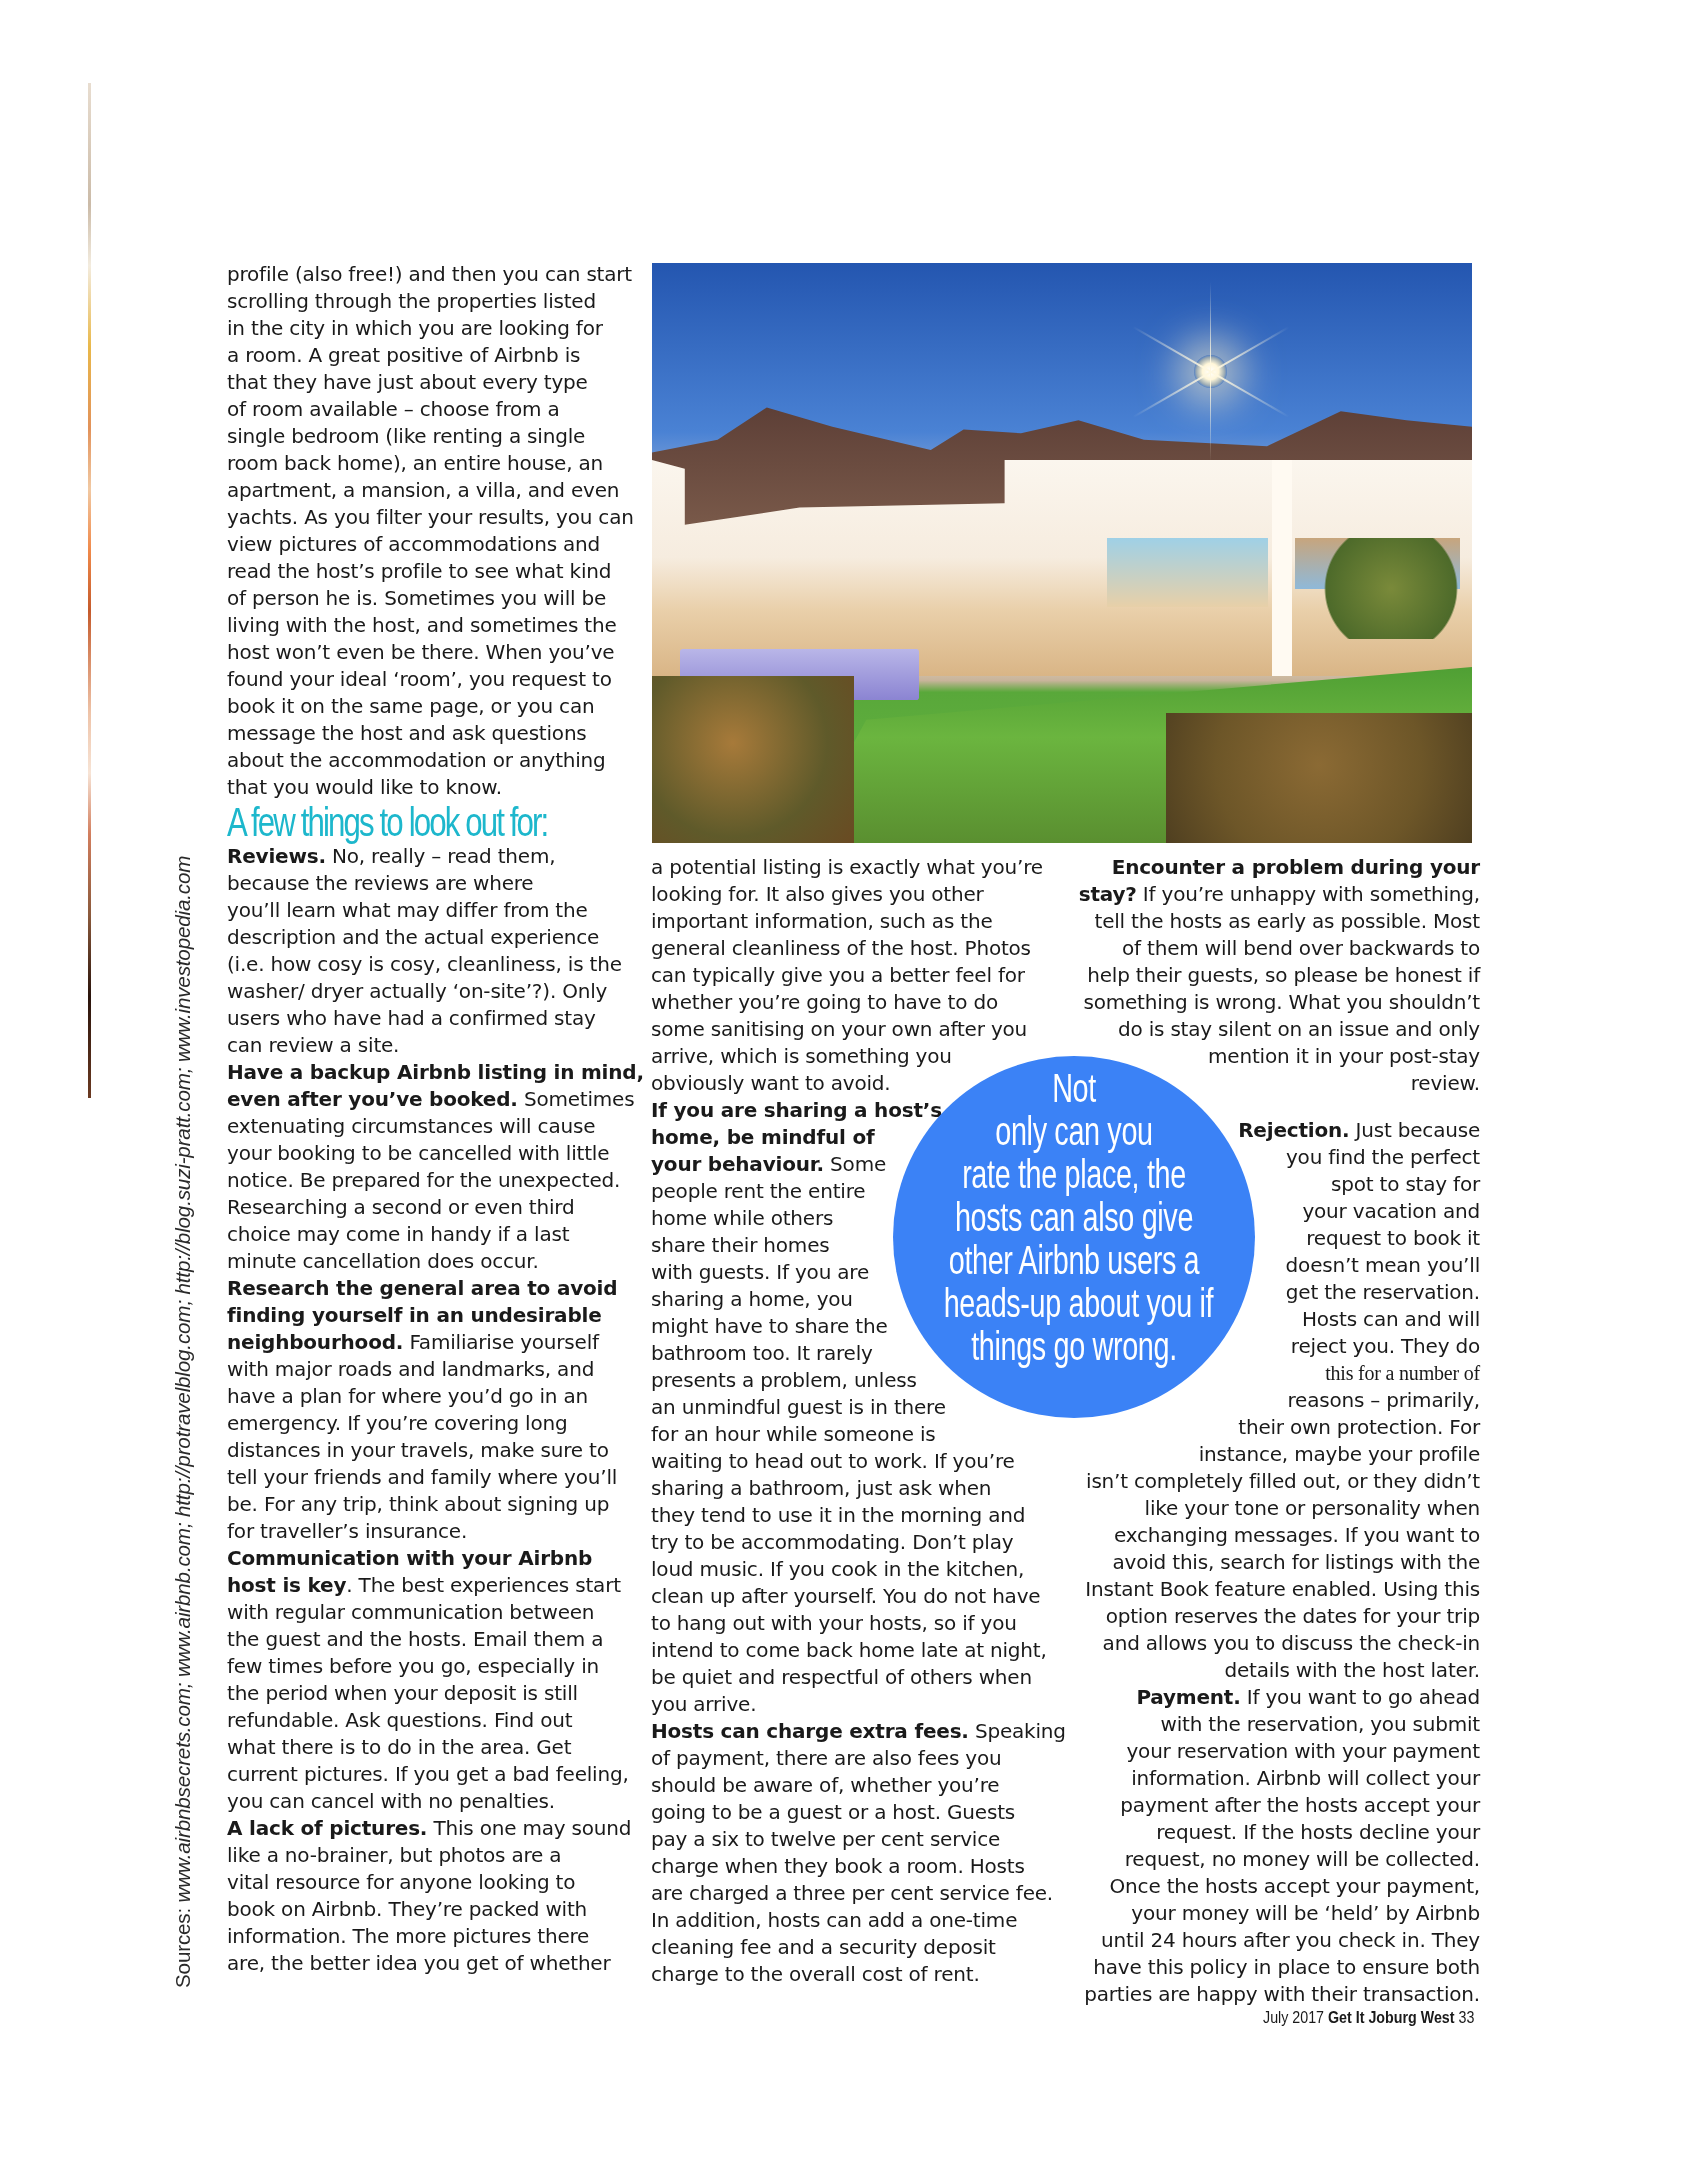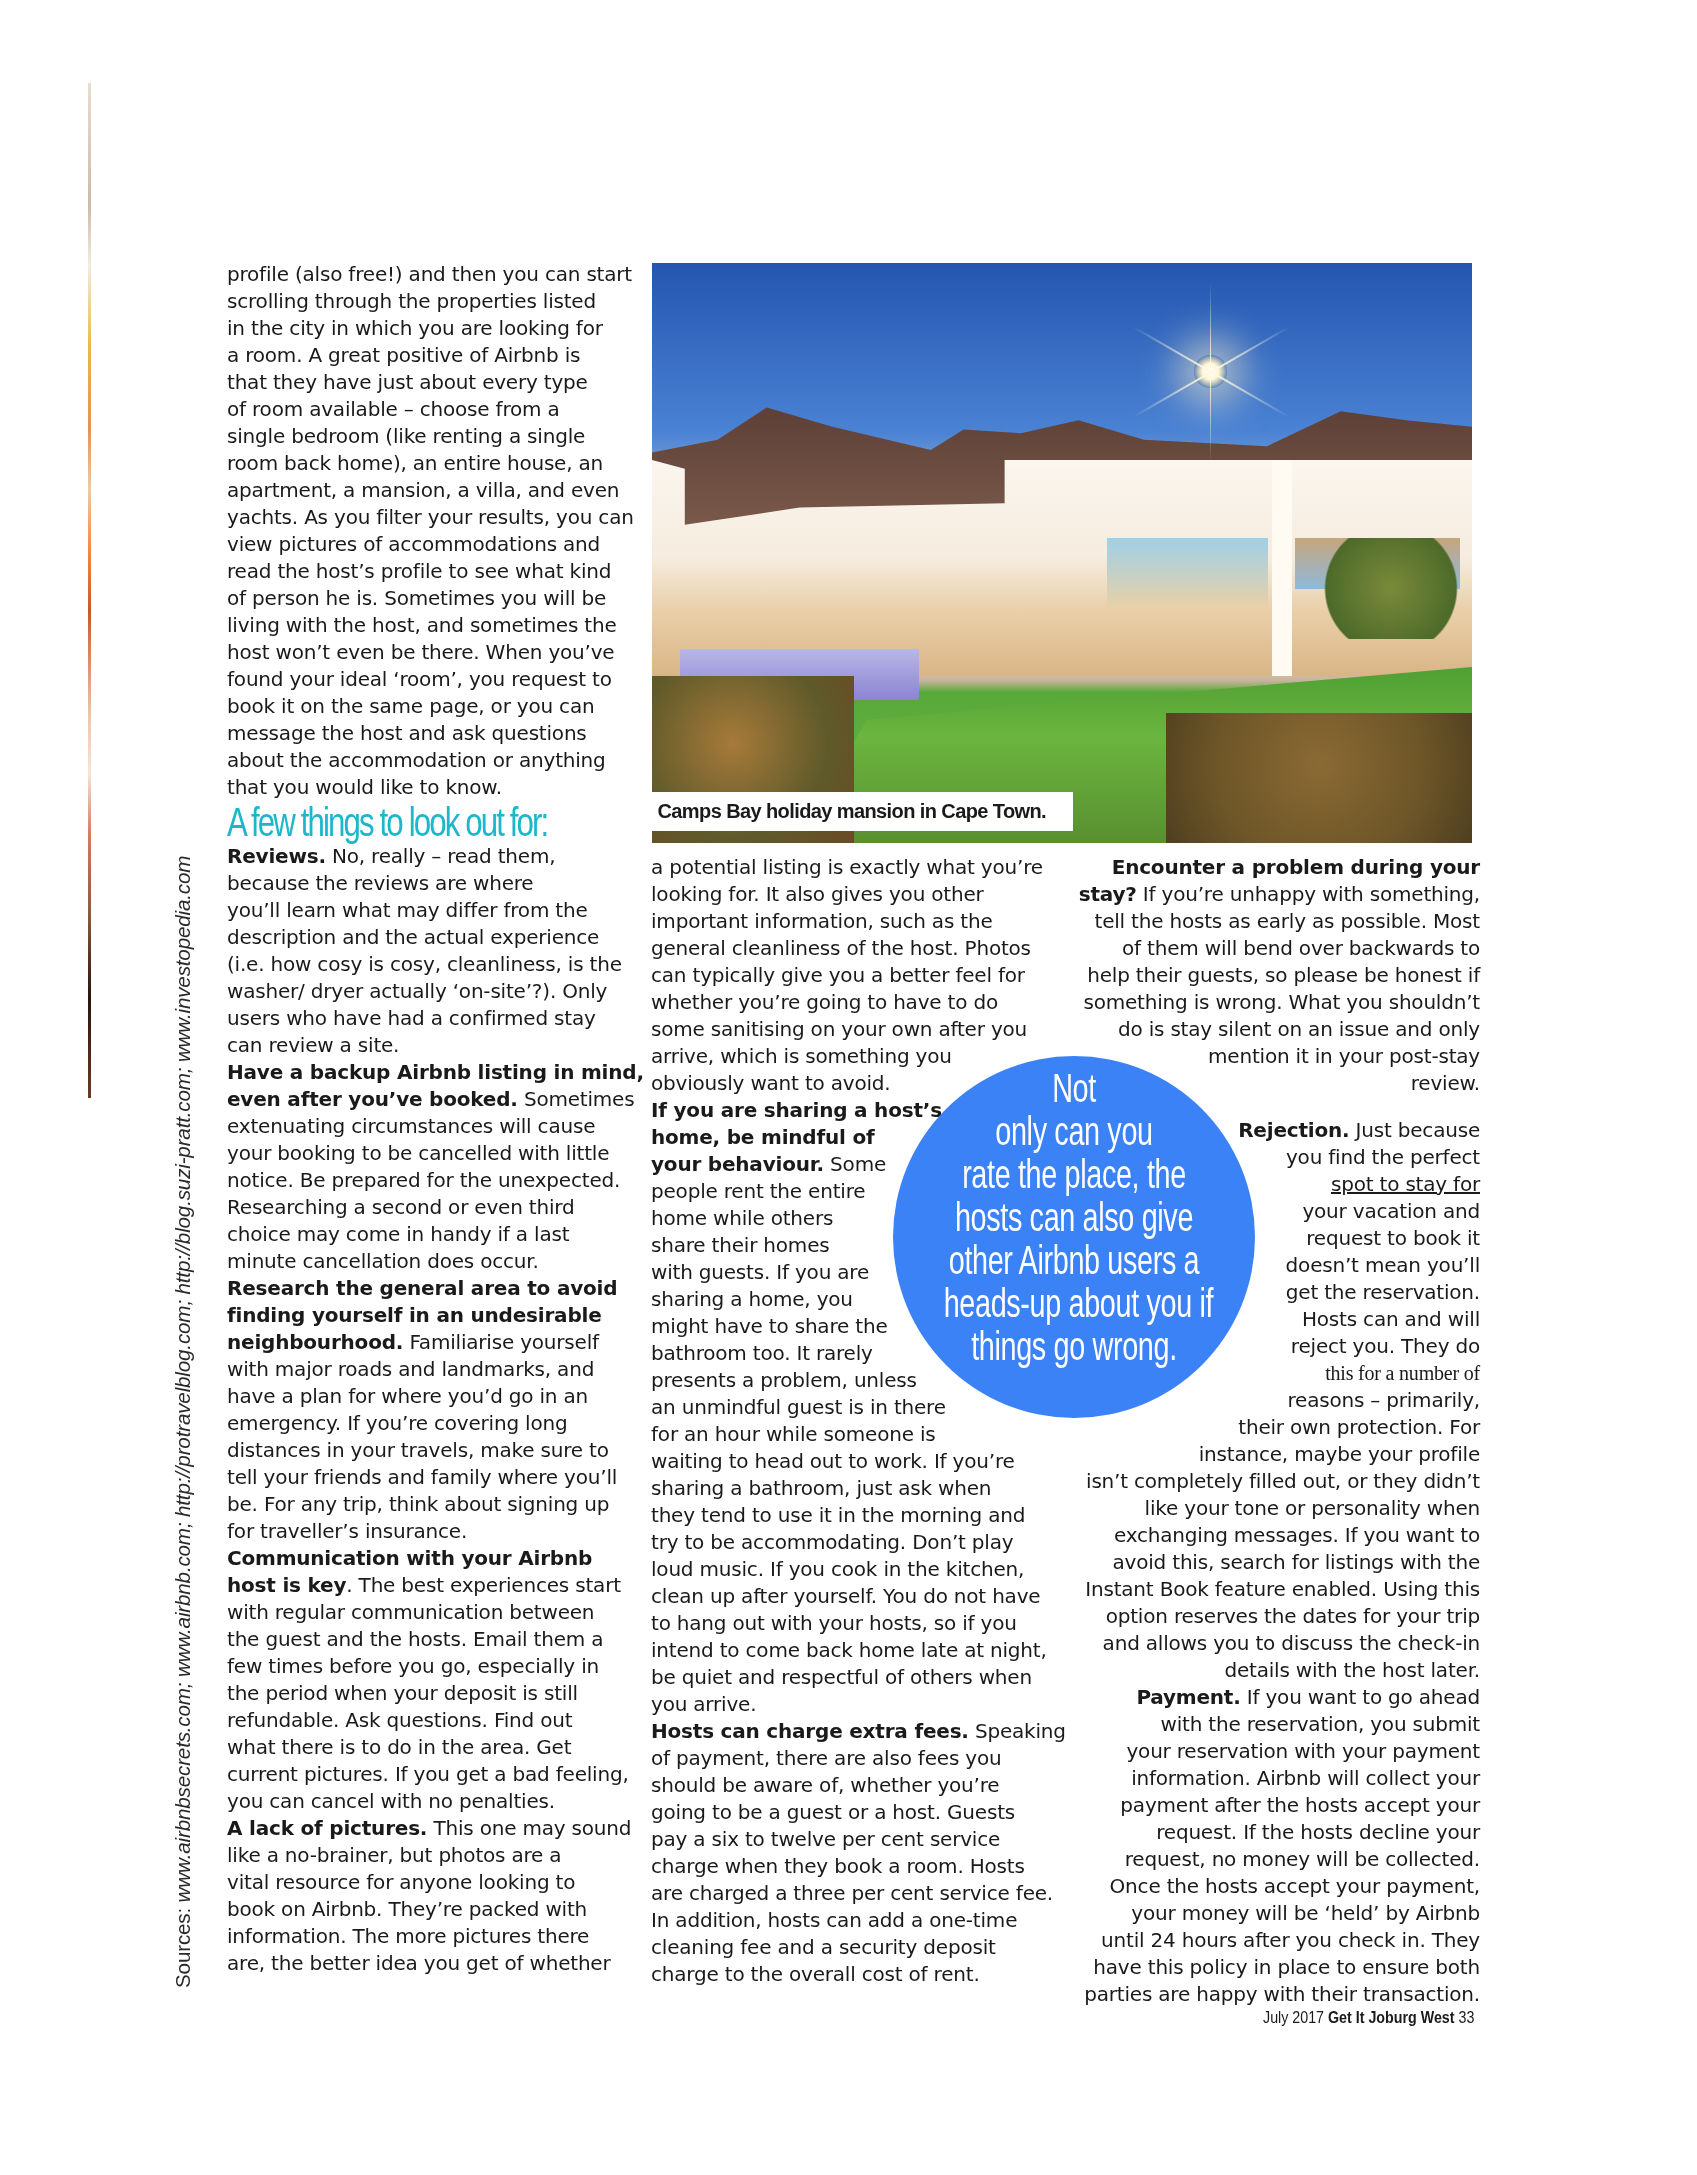--- a/index.html
+++ b/index.html
@@ -77,21 +77,20 @@
     <div class="pillar"></div>
     <div class="tree"></div>
     <div class="pool"></div>
     <div class="lawn"></div>
     <div class="shrub-l"></div>
     <div class="shrub-r"></div>
     <div class="flare">
         <div class="ray"></div>
       </div>
   </div>
-  <div class="caption">Camps Bay holiday mansion in Cape Town.</div>
 
   <div class="col" id="col1">
     <div id="c1-intro">
         <span class="ln"><span>profile (also free!) and then you can start</span></span>
         <span class="ln"><span>scrolling through the properties listed</span></span>
         <span class="ln"><span>in the city in which you are looking for</span></span>
         <span class="ln"><span>a room. A great positive of Airbnb is</span></span>
         <span class="ln"><span>that they have just about every type</span></span>
         <span class="ln"><span>of room available – choose from a</span></span>
         <span class="ln"><span>single bedroom (like renting a single</span></span>
@@ -215,21 +214,21 @@
         <span class="ln"><span>of them will bend over backwards to</span></span>
         <span class="ln"><span>help their guests, so please be honest if</span></span>
         <span class="ln"><span>something is wrong. What you shouldn’t</span></span>
         <span class="ln"><span>do is stay silent on an issue and only</span></span>
         <span class="ln" style="padding-left: 87px;"><span>mention it in your post-stay</span></span>
         <span class="ln" style="padding-left: 124px;"><span>review.</span></span>
       </div>
     <div id="c3-rejection">
         <span class="ln" style="padding-left: 152px; margin-top: 20px;"><b>Rejection.</b><span> Just because</span></span>
         <span class="ln" style="padding-left: 166px;"><span>you find the perfect</span></span>
-        <span class="ln" style="padding-left: 176px; text-decoration: underline;"><span>spot to stay for</span></span>
+        <span class="ln" style="padding-left: 176px;"><span>spot to stay for</span></span>
         <span class="ln" style="padding-left: 187px;"><span>your vacation and</span></span>
         <span class="ln" style="padding-left: 189px;"><span>request to book it</span></span>
         <span class="ln" style="padding-left: 189px;"><span>doesn’t mean you’ll</span></span>
         <span class="ln" style="padding-left: 189px;"><span>get the reservation.</span></span>
         <span class="ln" style="padding-left: 187px;"><span>Hosts can and will</span></span>
         <span class="ln" style="padding-left: 178px;"><span>reject you. They do</span></span>
         <span class="ln" style="padding-left: 165px; font-family: Liberation Serif, serif;"><span>this for a number of</span></span>
         <span class="ln" style="padding-left: 152px;"><span>reasons – primarily,</span></span>
         <span class="ln" style="padding-left: 129px;"><span>their own protection. For</span></span>
         <span class="ln" style="padding-left: 92px;"><span>instance, maybe your profile</span></span>

